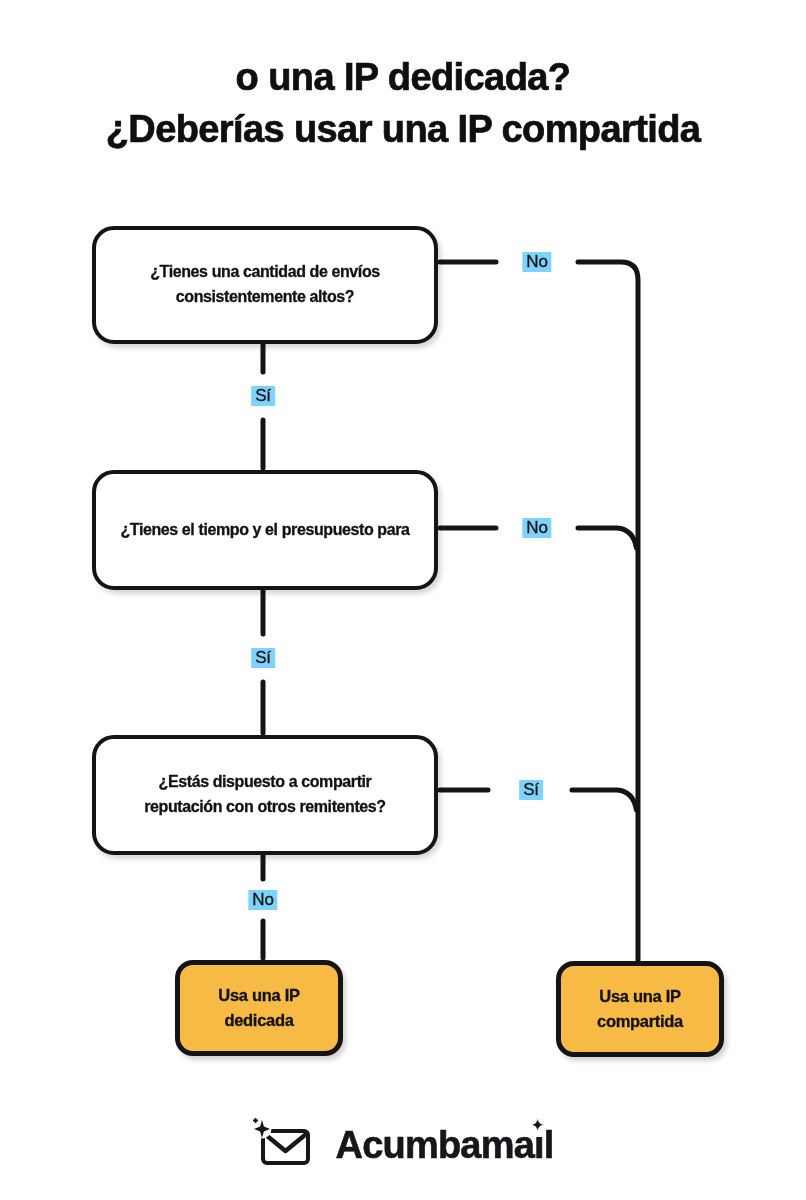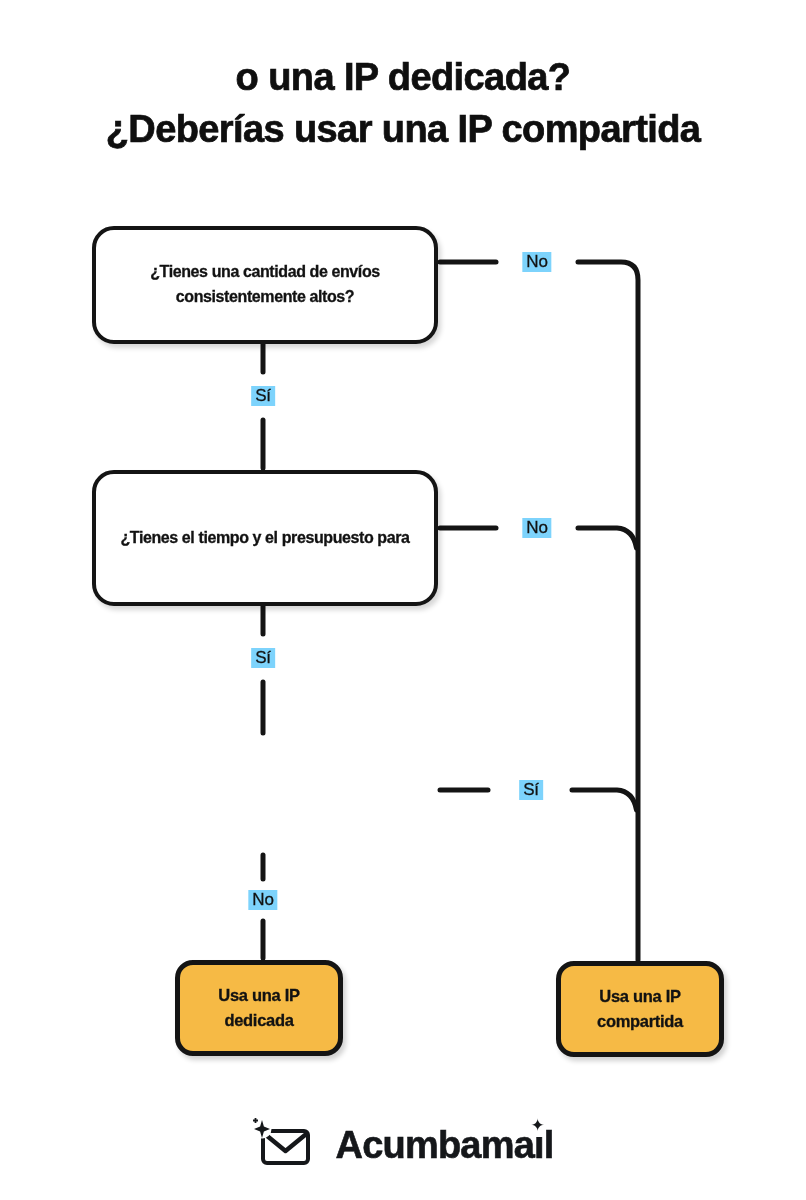--- a/index.html
+++ b/index.html
@@ -176,26 +176,32 @@
     <path d="M572 790 H617 Q633 791 636.5 810"></path>
   </svg>
 
   <div class="qbox" style="top:204px; height:118px;margin-top:22px;">
     <div class="qtext">
       <span>¿Tienes una cantidad de envíos</span>
       <span>consistentemente altos?</span>
     </div>
   </div>
 
-  <div class="qbox" style="top:470px; height:136px;">
+  <div class="qbox" style="top:470px; height:120px;">
     <div class="qtext">
       <span>¿Tienes el tiempo y el presupuesto para</span>
     </div>
   </div>
 
+  <div class="qbox" style="top:735px; height:120px;">
+    <div class="qtext">
+      <span>¿Estás dispuesto a compartir</span>
+      <span>reputación con otros remitentes?</span>
+    </div>
+  </div>
 
   <span class="branch-label" style="left:263px; top:396px;">Sí</span>
   <span class="branch-label" style="left:537px; top:262px;">No</span>
   <span class="branch-label" style="left:263px; top:658px;">Sí</span>
   <span class="branch-label" style="left:537px; top:528px;">No</span>
   <span class="branch-label" style="left:263px; top:900px;">No</span>
   <span class="branch-label" style="left:531px; top:790px;">Sí</span>
 
   <div class="obox" style="left:175px; top:960px;">
     <div class="otext">

